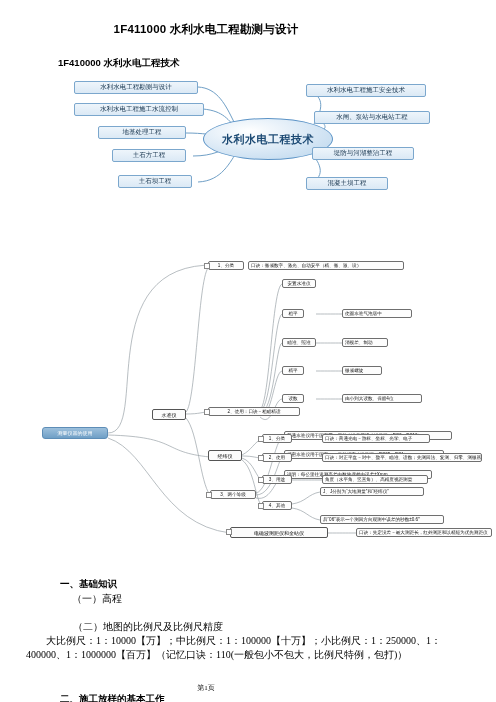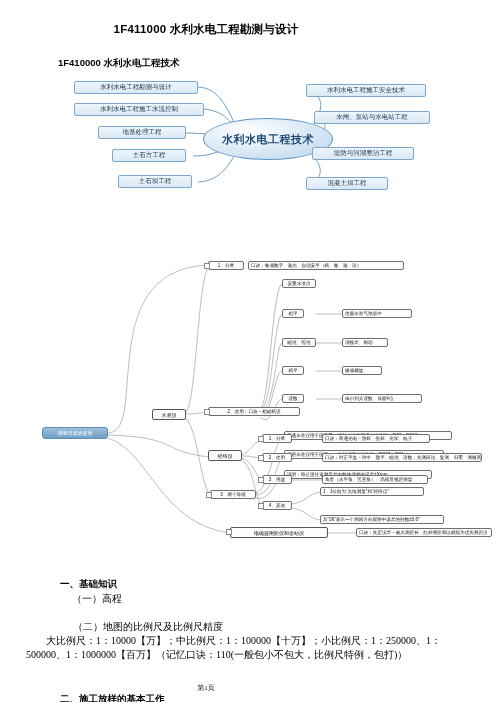--- a/index.html
+++ b/index.html
@@ -256,18 +256,18 @@
     <div class="plusbox" style="left:228px;top:184px;"></div>
     <div class="plusbox" style="left:228px;top:203px;"></div>
     <div class="plusbox" style="left:228px;top:225px;"></div>
     <div class="plusbox" style="left:228px;top:251px;"></div>
     <div class="plusbox" style="left:196px;top:277px;"></div>
   </div>
 
   <div class="h-sec" style="left:60px;top:578px;">一、基础知识</div>
   <div class="body-line" style="left:52px;top:592px;margin-left:20px;">（一）高程</div>
   <div class="body-line" style="left:73px;top:620px;">（二）地图的比例尺及比例尺精度</div>
-  <div class="body-wrap" style="left:26px;top:634px;width:444px;text-indent:20px;">大比例尺：1：10000【万】；中比例尺：1：100000【十万】；小比例尺：1：250000、1：500000、1：1000000【百万】（记忆口诀：110(一般包小不包大，比例尺特例，包打)）</div>
+  <div class="body-wrap" style="left:26px;top:634px;width:444px;text-indent:20px;">大比例尺：1：10000【万】；中比例尺：1：100000【十万】；小比例尺：1：250000、1：400000、1：1000000【百万】（记忆口诀：110(一般包小不包大，比例尺特例，包打)）</div>
   <div class="h-sec" style="left:60px;top:693px;">二、施工放样的基本工作</div>
 
   <div class="pagenum">第1页</div>
 
 </div>
 
 </body></html>

